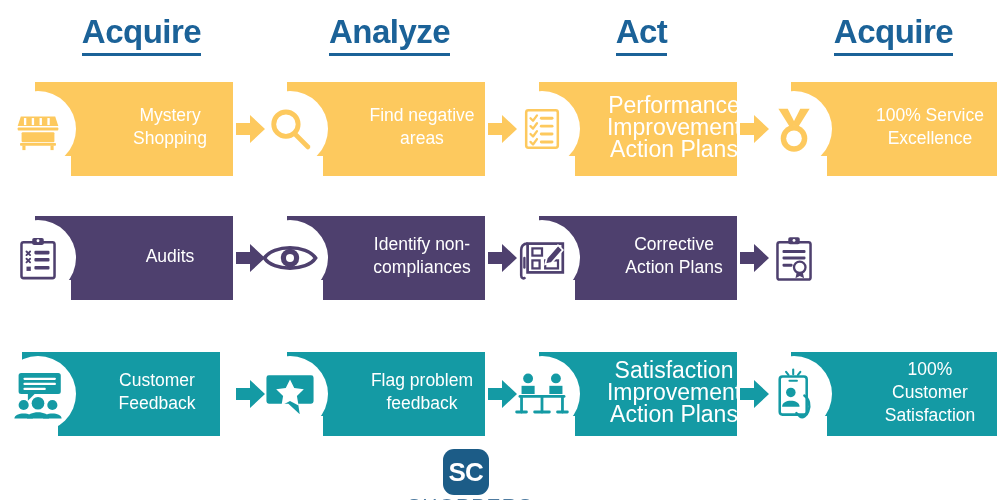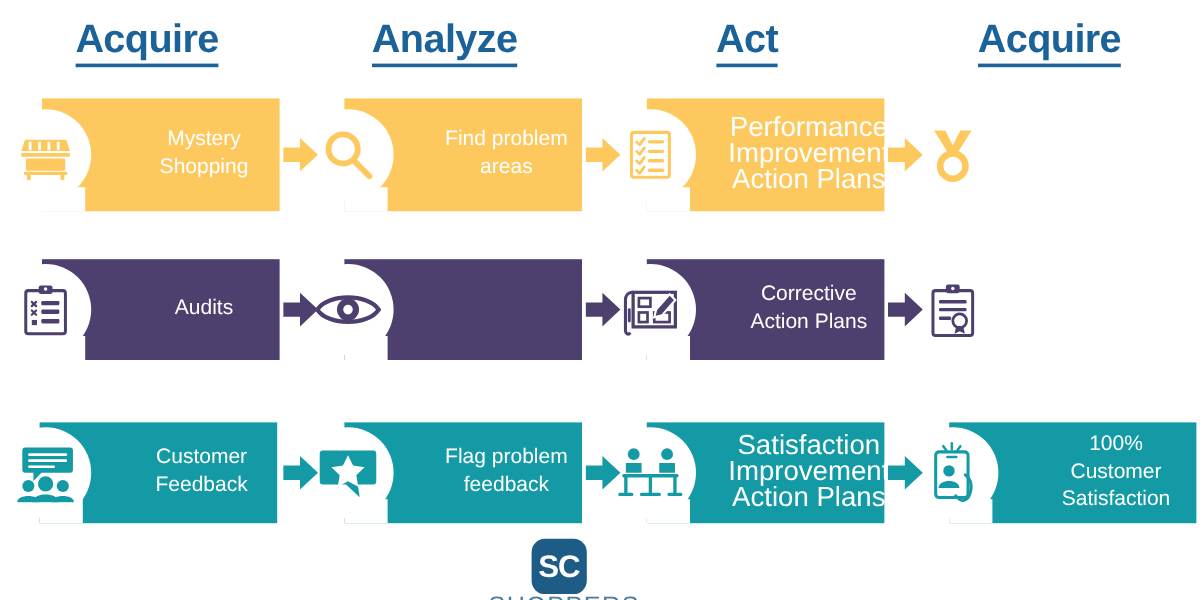--- a/index.html
+++ b/index.html
@@ -17,20 +17,21 @@
   .heading{
     position:absolute;
     top:12px;
     font-size:33px;
     font-weight:bold;
     color:#1B6298;
     text-align:center;
     letter-spacing:-0.5px;
     line-height:40px;
     white-space:nowrap;
+    margin-left:19px;
   }
   .heading .txt{
     display:inline-block;
     border-bottom:3px solid #1B6298;
     padding-bottom:1px;
   }
   .h-col0{left:0px;  width:245px;}
   .h-col1{left:248px;width:245px;}
   .h-col2{left:500px;width:245px;}
   .h-col3{left:752px;width:245px;}
@@ -149,21 +150,21 @@
           <rect x="14" y="18" width="3" height="9" fill="#fff"></rect>
           <rect x="24" y="18" width="3" height="9" fill="#fff"></rect>
           <rect x="34" y="18" width="3" height="9" fill="#fff"></rect>
           <rect x="44" y="18" width="3" height="9" fill="#fff"></rect>
         </svg>
       </div>
       <div class="cell" style="left: 287px; width: 198px;">
         <div class="bar" style="background: rgb(253, 201, 94);">
           <div class="notch"></div>
         </div>
-        <div class="label">Find problem
+        <div class="label">Find negative
 areas</div>
       </div>
       <div class="circle" style="left: 252px;">
         <svg width="52" height="52" viewBox="0 0 64 64" fill="none" stroke="#FDC95E" stroke-width="6" stroke-linecap="round">
           <circle cx="27" cy="26" r="15"></circle>
           <line x1="38" y1="38" x2="54" y2="54"></line>
         </svg>
       </div>
       <div class="cell" style="left: 539px; width: 198px;">
         <div class="bar" style="background: rgb(253, 201, 94);">
@@ -182,20 +183,27 @@
             <polyline points="16,39 19.5,42.5 25,35"></polyline>
             <polyline points="16,50 19.5,53.5 25,46"></polyline>
           </g>
           <g fill="#FDC95E">
             <rect x="29" y="15" width="19" height="4" rx="2"></rect>
             <rect x="29" y="26" width="19" height="4" rx="2"></rect>
             <rect x="29" y="37" width="19" height="4" rx="2"></rect>
             <rect x="29" y="48" width="19" height="4" rx="2"></rect>
           </g>
         </svg>
+      </div>
+      <div class="cell" style="left: 791px; width: 206px;">
+        <div class="bar" style="background: rgb(253, 201, 94);">
+          <div class="notch"></div>
+        </div>
+        <div class="label">100% Service
+Excellence</div>
       </div>
       <div class="circle" style="left: 756px;">
         <svg width="50" height="52" viewBox="0 0 64 64" fill="#FDC95E">
           <path d="M12 6 L24 6 L34 26 L27 30 Z"></path>
           <path d="M52 6 L40 6 L30 26 L37 30 Z"></path>
           <circle cx="32" cy="44" r="17"></circle>
           <circle cx="32" cy="44" r="10" fill="#fff"></circle>
         </svg>
       </div>
       <div class="arrow" style="left: 236px;"><svg width="30" height="34" viewBox="0 0 30 34" fill="#FDC95E">
@@ -231,20 +239,22 @@
             <rect x="27" y="22" width="21" height="5" rx="1.5"></rect>
             <rect x="27" y="32" width="21" height="5" rx="1.5"></rect>
             <rect x="27" y="43" width="21" height="5" rx="1.5"></rect>
           </g>
         </svg>
       </div>
       <div class="cell" style="left: 287px; width: 198px;">
         <div class="bar" style="background: rgb(78, 64, 110);">
           <div class="notch"></div>
         </div>
+        <div class="label">Identify non-
+compliances</div>
       </div>
       <div class="circle" style="left: 252px;">
         <svg width="56" height="40" viewBox="0 0 70 44" fill="none">
           <path d="M3 22 C14 5 56 5 67 22 C56 39 14 39 3 22 Z" stroke="#4E406E" stroke-width="4.5" fill="none"></path>
           <circle cx="35" cy="22" r="11.5" fill="#4E406E"></circle>
           <circle cx="35" cy="22" r="5" fill="#fff"></circle>
         </svg>
       </div>
       <div class="cell" style="left: 539px; width: 198px;">
         <div class="bar" style="background: rgb(78, 64, 110);">
@@ -284,21 +294,21 @@
           <path d="M0 11 L14 11 L14 3 L29 17 L14 31 L14 23 L0 23 Z"></path>
         </svg></div>
       <div class="arrow" style="left: 488px;"><svg width="30" height="34" viewBox="0 0 30 34" fill="#4E406E">
           <path d="M0 11 L14 11 L14 3 L29 17 L14 31 L14 23 L0 23 Z"></path>
         </svg></div>
       <div class="arrow" style="left: 740px;"><svg width="30" height="34" viewBox="0 0 30 34" fill="#4E406E">
           <path d="M0 11 L14 11 L14 3 L29 17 L14 31 L14 23 L0 23 Z"></path>
         </svg></div>
     </div>
   <div class="row row-2" id="row2">
-      <div class="cell" style="left: 33px; width: 198px;">
+      <div class="cell" style="left: 22px; width: 198px;">
         <div class="bar" style="background: rgb(20, 154, 164);">
           <div class="notch"></div>
         </div>
         <div class="label">Customer
 Feedback</div>
       </div>
       <div class="circle" style="left: 0px;">
         <svg width="54" height="50" viewBox="0 0 64 58" fill="none">
           <path d="M12 4 L56 4 A3 3 0 0 1 59 7 L59 26 A3 3 0 0 1 56 29 L28 29 L20 37 L20 29 L12 29 A3 3 0 0 1 9 26 L9 7 A3 3 0 0 1 12 4 Z" fill="#149AA4"></path>
           <g stroke="#fff" stroke-width="2.6" stroke-linecap="round">

